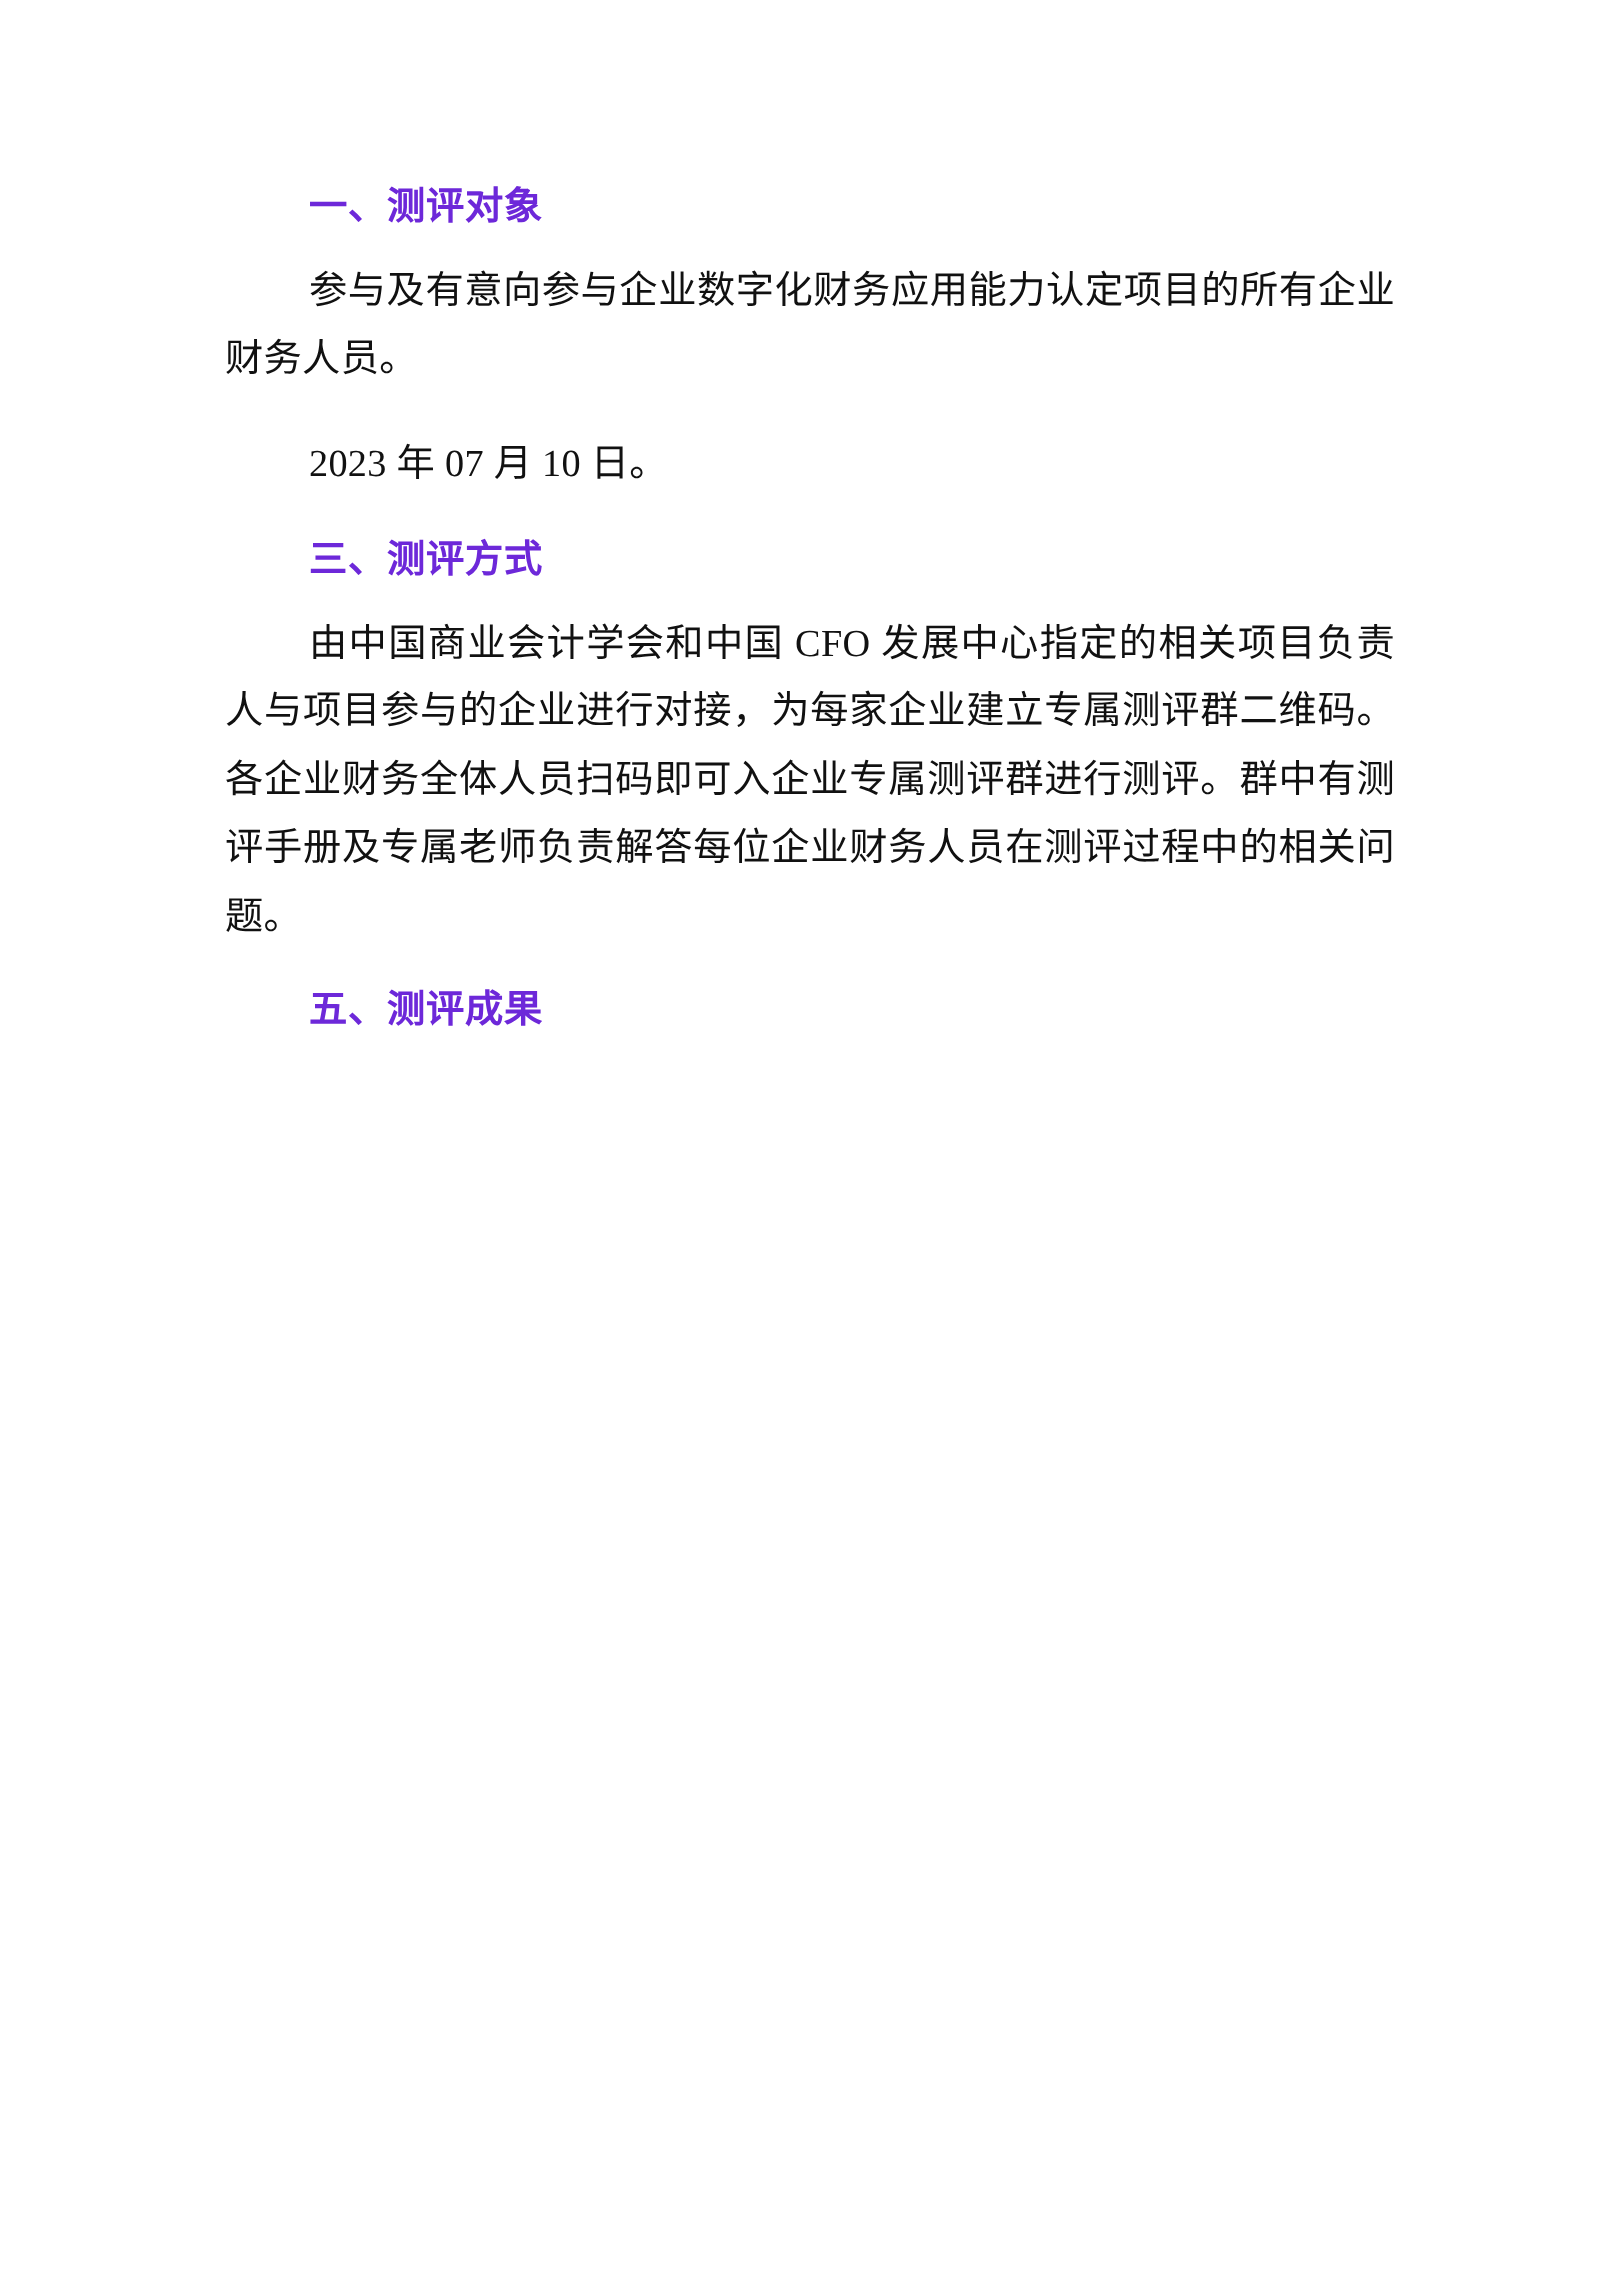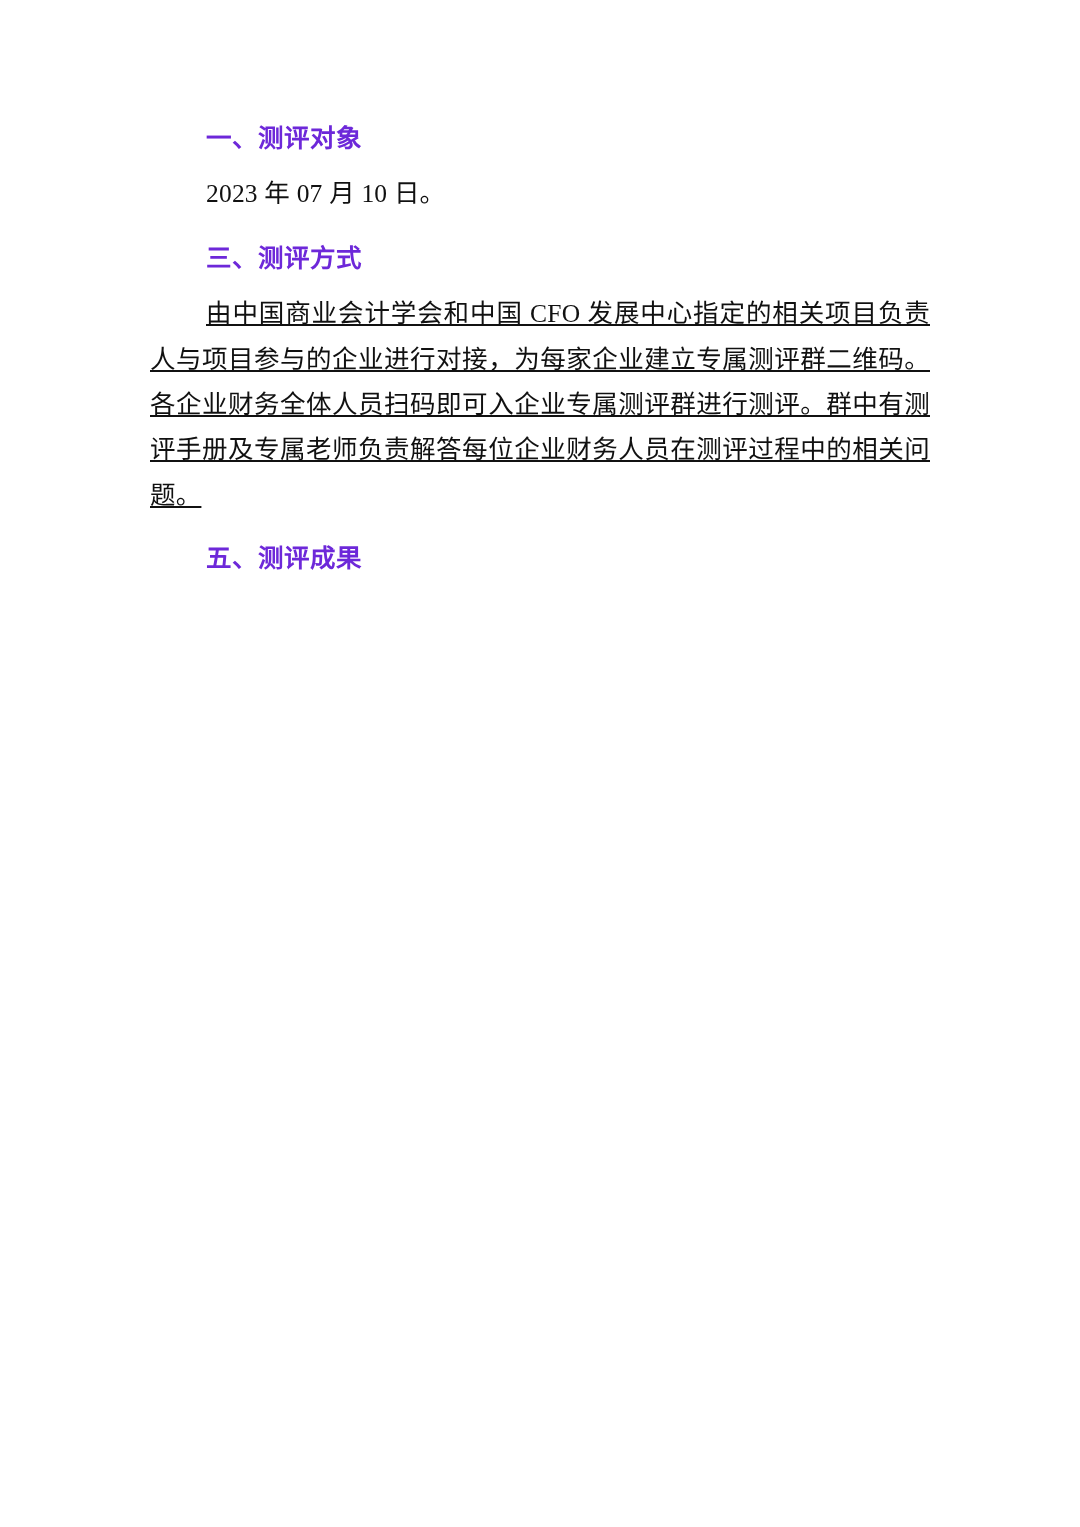--- a/index.html
+++ b/index.html
@@ -47,30 +47,30 @@
     color: #111111;
     letter-spacing: 0.2px;
   }
   .spacer-md { height: 14px; }
   
   .para.single {
     margin-bottom: 24px;
   }
   .para.block {
     margin-bottom: 8px;
-    text-decoration: underline;
   }
 </style>
 </head>
 <body>
 
 <div class="page">
   <div class="doc-body">
 
     <h2 class="heading">一、测评对象</h2>
+    <p class="para single">参与及有意向参与企业数字化财务应用能力认定项目的所有企业财务人员。</p>
 
     <p class="para single">2023 年 07 月 10 日。</p>
 
     <h2 class="heading">三、测评方式</h2>
 
     <p class="para block">由中国商业会计学会和中国 CFO 发展中心指定的相关项目负责人与项目参与的企业进行对接，为每家企业建立专属测评群二维码。各企业财务全体人员扫码即可入企业专属测评群进行测评。群中有测评手册及专属老师负责解答每位企业财务人员在测评过程中的相关问题。</p>
 
     <div class="spacer-md"></div>
 
     <h2 class="heading">五、测评成果</h2>

